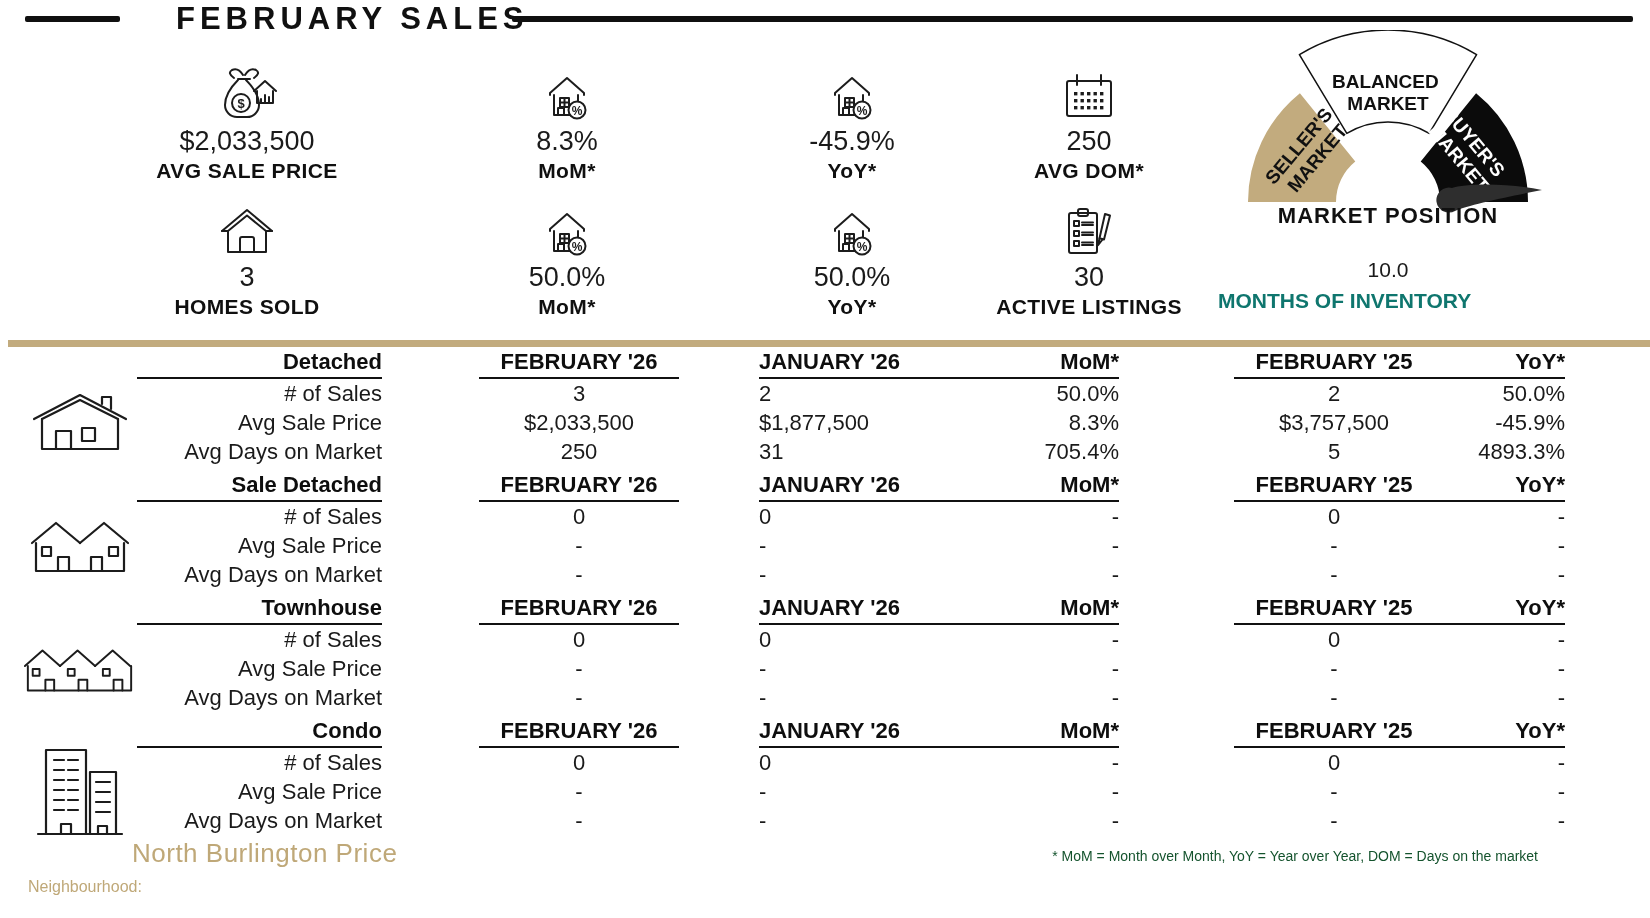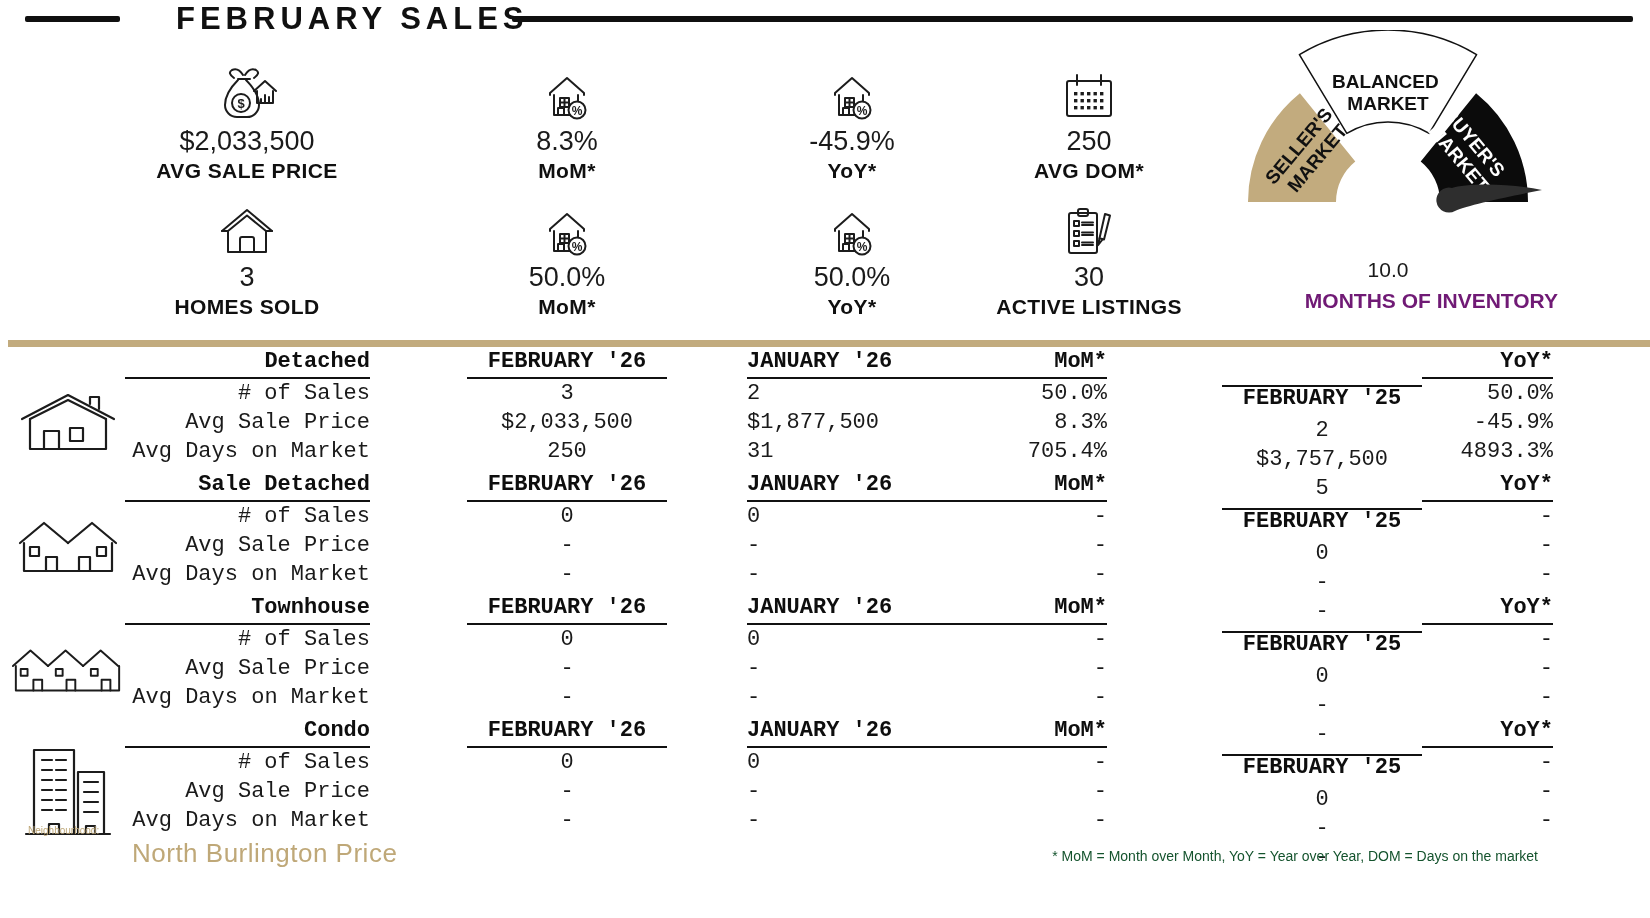--- a/index.html
+++ b/index.html
@@ -13,34 +13,34 @@
   .stat .ic{height:58px;display:flex;align-items:flex-end;justify-content:center;}
   .stat .val{font-size:27px;margin-top:4px;color:#1a1a1a;}
   .stat .lbl{font-size:21px;font-weight:700;letter-spacing:.4px;margin-top:2px;color:#101010;}
   svg.icon{fill:none;stroke:#1c1c1c;stroke-width:2;stroke-linecap:round;stroke-linejoin:round;}
   svg.icon text{stroke:none;fill:#1c1c1c;font-family:"Liberation Sans",sans-serif;}
   
   #gauge-wrap{position:absolute;left:1198px;top:30px;width:380px;height:185px;}
   #market-position{position:absolute;left:1218px;top:203px;width:340px;text-align:center;
                    font-size:22px;font-weight:800;letter-spacing:1px;color:#101010;}
   #inv-val{position:absolute;left:1218px;top:258px;width:340px;text-align:center;font-size:21px;color:#1a1a1a;}
-  #inv-lbl{position:absolute;left:1218px;top:289px;width:340px;text-align:right;font-size:21px;font-weight:700;color:#701a75;}
+  #inv-lbl{position:absolute;left:1218px;top:289px;width:340px;text-align:left;font-size:21px;font-weight:700;color:#0f766e;}
   #tan-divider{position:absolute;left:8px;top:340px;width:1642px;height:7px;}
   
-  #table{position:absolute;left:10px;top:348px;width:1543px;font-family:Liberation Mono, monospace;}
+  #table{position:absolute;left:22px;top:348px;width:1543px;}
   .section{display:grid;grid-template-columns:115px 245px 97px 200px 80px 190px 170px 115px 200px 131px;
            grid-template-rows:31px 29px 29px 29px;margin-bottom:5px;} .c2{grid-column:2;text-align:right;} .c4{grid-column:4;text-align:center;}
   .c6{grid-column:6;text-align:left;} .c7{grid-column:7;text-align:right;}
-  .c9{grid-column:9;text-align:center;margin-top:37px;} .c10{grid-column:10;text-align:right;}
+  .c9{grid-column:9;text-align:center;} .c10{grid-column:10;text-align:right;}
   .hd{grid-row:1;font-size:22px;font-weight:700;line-height:27px;border-bottom:2.5px solid #111;color:#0e0e0e;}
   .r2{grid-row:2;} .r3{grid-row:3;} .r4{grid-row:4;}
   .v{font-size:22px;line-height:29px;color:#1a1a1a;}
   .icon-cell{grid-column:1;grid-row:2/5;display:flex;align-items:center;justify-content:center;overflow:visible;}
   
-  #nb-label{position:absolute;left:28px;top:825px;font-size:10px;}
+  #nb-label{position:absolute;left:28px;top:878px;font-size:16px;}
   #nb-value{position:absolute;left:132px;top:838px;font-size:26px;letter-spacing:.5px;}
   #footnote{position:absolute;right:112px;top:848px;font-size:14px;color:#14532d;}
 </style>
 </head>
 <body>
 
 <div id="page">
 
   <div class="hline" style="left:25px;top:16px;width:95px;"></div>
   <div id="title">FEBRUARY SALES</div>
@@ -201,20 +201,21 @@
         <tspan x="112" y="116">SELLER'S</tspan>
         <tspan x="112" y="138">MARKET</tspan>
       </text>
       <text text-anchor="middle" font-size="19" font-weight="800" fill="#fff" font-family="Liberation Sans, sans-serif" transform="rotate(50 268 122)">
         <tspan x="268" y="116">BUYER'S</tspan>
         <tspan x="268" y="138">MARKET</tspan>
       </text>
       <path d="M344 160 C 306 152, 266 154, 254 158 A 12.5 12.5 0 1 0 257 181 C 270 175, 308 167, 344 160 Z" fill="#2E2E2E"></path>
     </svg>
   </div>
+  <div id="market-position">MARKET POSITION</div>
   <div id="inv-val">10.0</div>
   <div id="inv-lbl">MONTHS OF INVENTORY</div>
 
   <div id="tan-divider" style="background:#C2AB7E;"></div>
 
   <div id="table">
 
     <div class="section">
       <div class="icon-cell">
         <svg class="icon" width="100" height="64" viewBox="0 0 100 64" style="stroke-width:2.2">

